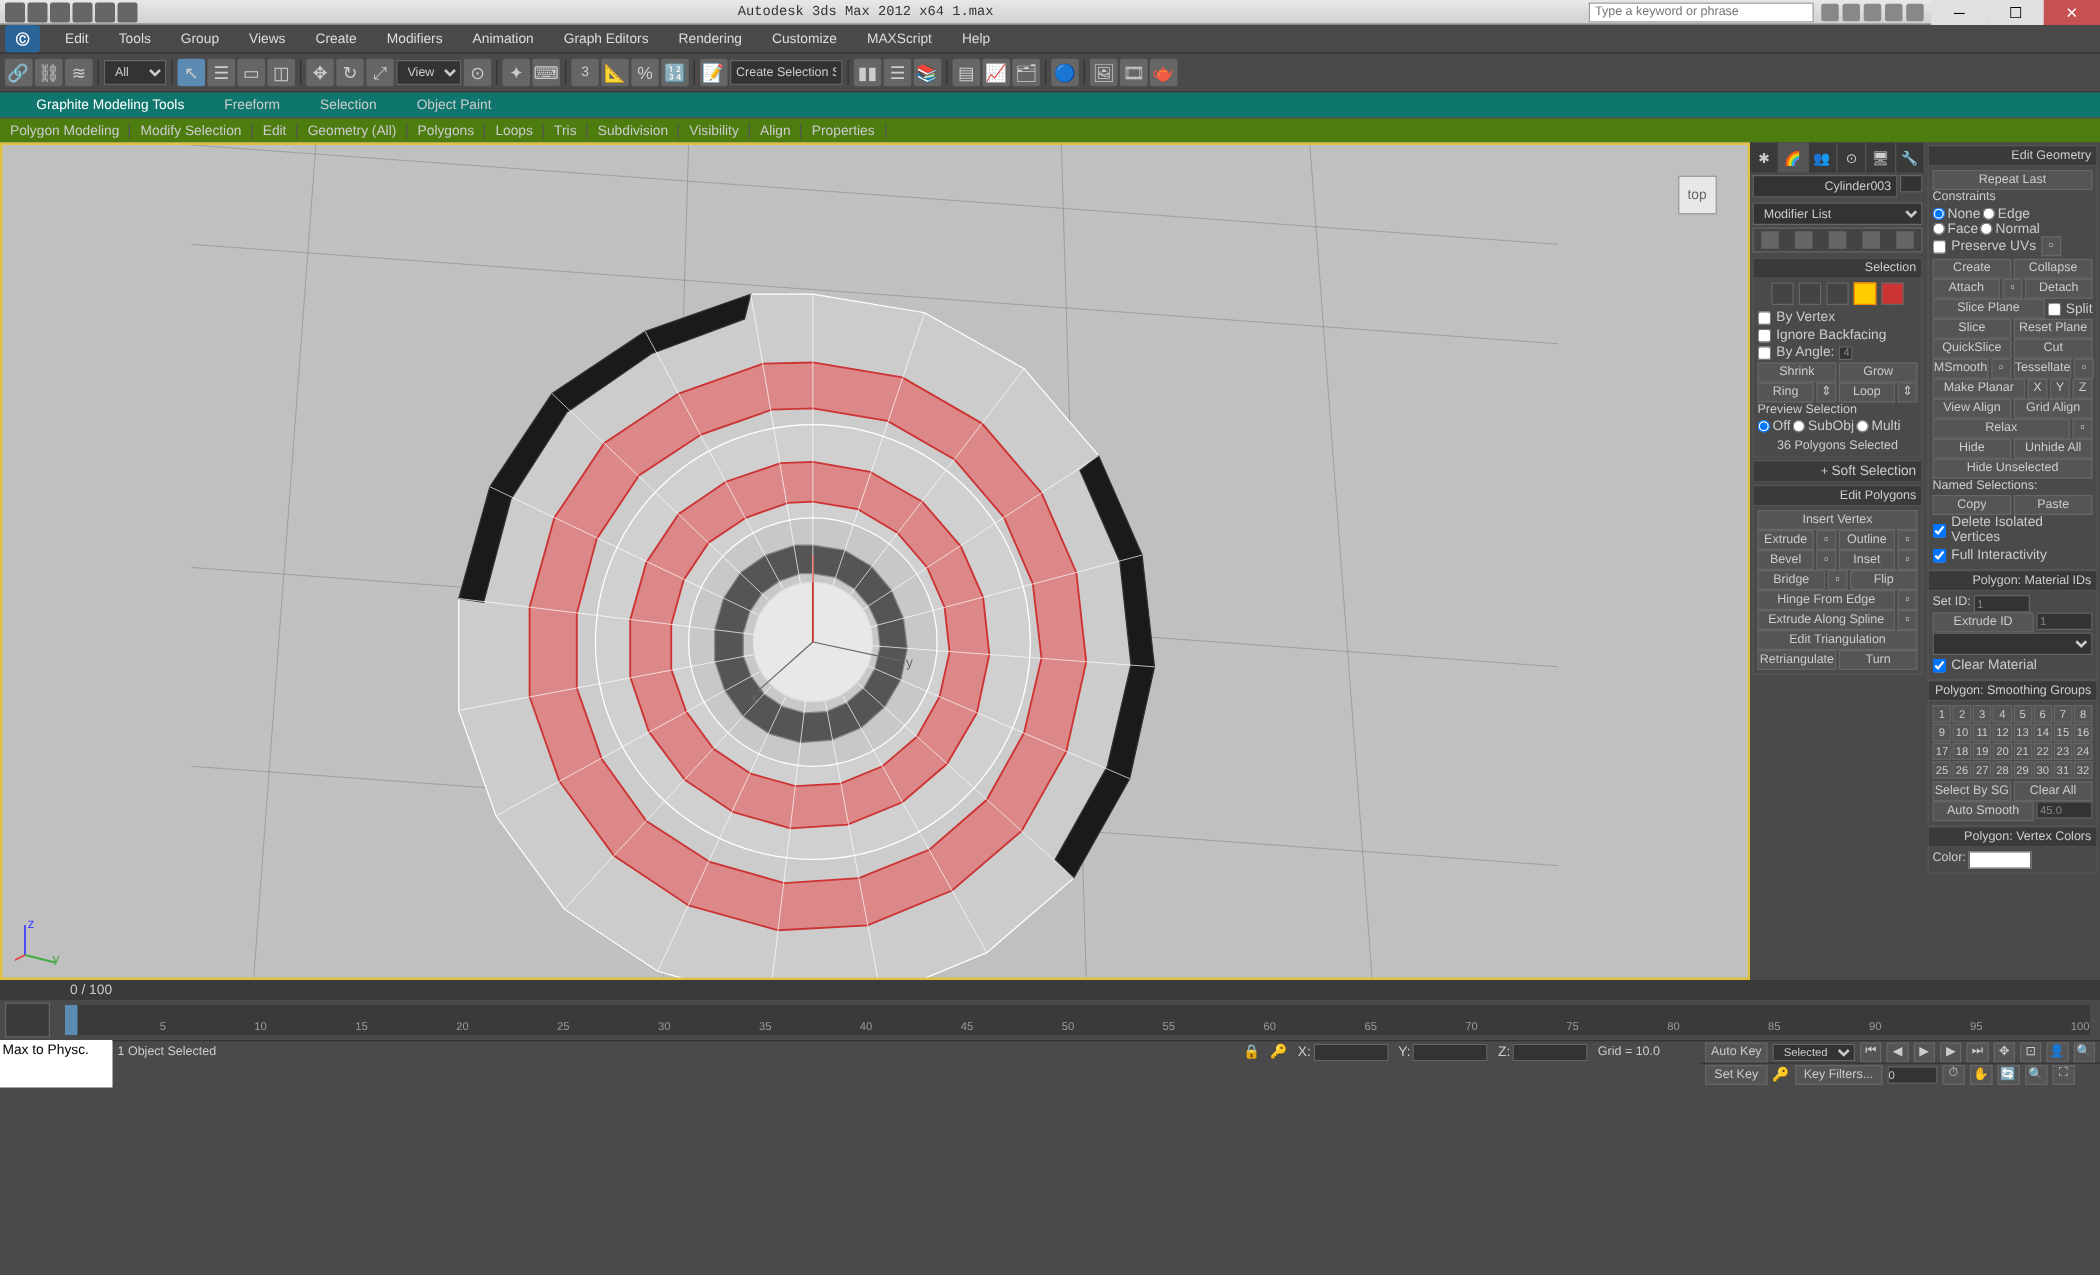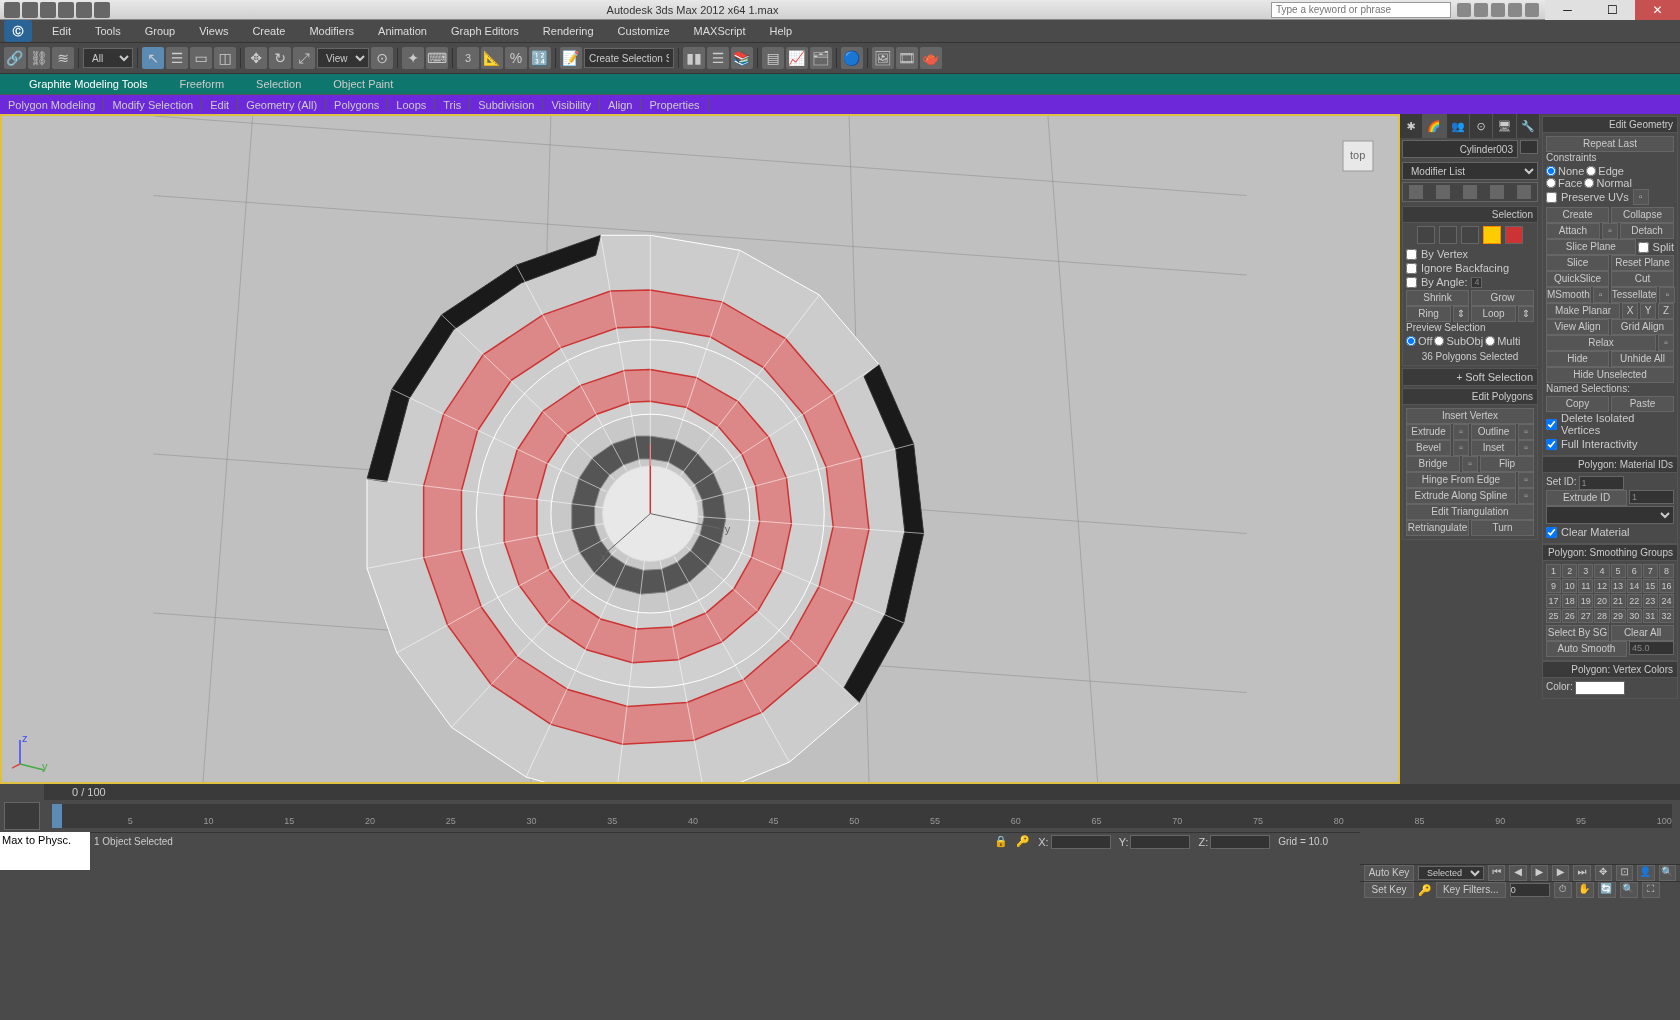--- a/index.html
+++ b/index.html
@@ -2,21 +2,21 @@
 <html><head>
 <meta charset="utf-8">
 <style>
 * { margin: 0; padding: 0; box-sizing: border-box; font-family: 'Segoe UI', Tahoma, sans-serif; font-size: 11px; user-select: none; }
 body { background: #4a4a4a; width: 1680px; height: 1020px; overflow: hidden; position: relative; }
 
 
 .titlebar { height: 20px; background: linear-gradient(#e8e8e8, #d0d0d0); display: flex; align-items: center; border-bottom: 1px solid #888; }
 .titlebar .qat { display: flex; gap: 2px; padding: 0 4px; }
 .titlebar .qat-icon { width: 16px; height: 16px; background: #666; border-radius: 2px; }
-.titlebar .title { flex: 1; text-align: center; color: #333; font-size: 11px; }
+.titlebar .title { flex: 1; text-align: center; color: #333; font-size: 11px; font-family: Liberation Mono, monospace; }
 .titlebar .search { width: 180px; height: 16px; background: #fff; border: 1px solid #999; font-size: 10px; padding: 0 4px; color: #888; }
 .titlebar .win-btns { display: flex; }
 .titlebar .win-btn { width: 45px; height: 20px; display: flex; align-items: center; justify-content: center; font-size: 12px; }
 .titlebar .win-btn.min { background: #e0e0e0; }
 .titlebar .win-btn.max { background: #e0e0e0; }
 .titlebar .win-btn.close { background: #c75050; color: #fff; }
 .titlebar .help-icons { display: flex; gap: 3px; padding: 0 6px; }
 .titlebar .help-icon { width: 14px; height: 14px; background: #888; border-radius: 2px; }
 
 
@@ -28,21 +28,21 @@
 .toolbar { height: 32px; background: #4a4a4a; display: flex; align-items: center; border-top: 1px solid #333; border-bottom: 1px solid #333; padding: 0 4px; gap: 2px; }
 .tb-icon { width: 22px; height: 22px; background: #666; border-radius: 2px; cursor: pointer; display: flex; align-items: center; justify-content: center; color: #ccc; font-size: 14px; }
 .tb-icon.active { background: #5b8ab3; }
 .tb-sep { width: 1px; height: 20px; background: #333; margin: 0 2px; }
 .tb-dropdown { height: 20px; background: #333; border: 1px solid #666; color: #ccc; padding: 0 4px; font-size: 10px; min-width: 50px; }
 
 
 .ribbon-tabs { height: 20px; background: #0f766e; display: flex; align-items: center; padding: 0 21px; gap: 16px; }
 .ribbon-tab { color: #ccc; cursor: pointer; padding: 0 8px; }
 .ribbon-tab.active { color: #fff; }
-.ribbon-tools { height: 20px; background: #6d28d9; display: flex; align-items: center; border-top: 1px solid #555; text-align: center; }
+.ribbon-tools { height: 20px; background: #4d7c0f; display: flex; align-items: center; border-top: 1px solid #555; text-align: center; }
 .ribbon-tool { color: #ccc; padding: 0 8px; cursor: pointer; border-right: 1px solid #555; }
 
 
 .main { display: flex; height: 670px; }
 .viewport { flex: 1; background: #c0c0c0; position: relative; border: 2px solid #e0c040; }
 .viewport svg { width: 100%; height: 100%; }
 .viewcube { position: absolute; top: 10px; right: 10px; width: 60px; height: 60px; }
 .axis-gizmo { position: absolute; bottom: 10px; left: 10px; width: 40px; height: 40px; }
 
 
@@ -74,37 +74,37 @@
 .radio-row input { width: 10px; height: 10px; }
 .sect-label { color: #ccc; font-size: 10px; margin-bottom: 2px; }
 .info-text { color: #ccc; font-size: 10px; text-align: center; margin-top: 4px; }
 
 
 .right-panel { width: 140px; background: #4a4a4a; padding: 2px; overflow-y: auto; }
 .sg-grid { display: grid; grid-template-columns: repeat(8, 1fr); gap: 1px; }
 .sg-btn { height: 14px; background: #555; border: 1px solid #666; color: #ccc; font-size: 9px; text-align: center; line-height: 12px; cursor: pointer; }
 
 
-.frame-info { height: 16px; background: #3a3a3a; color: #ccc; font-size: 10px; padding: 0 28px; display: flex; align-items: center; margin-left: 44px; }
+.frame-info { height: 16px; background: #3a3a3a; color: #ccc; font-size: 10px; padding: 0 56px; display: flex; align-items: center; }
 .timeline-area { height: 32px; background: #4a4a4a; display: flex; align-items: center; }
 .timeline-btn { width: 36px; height: 28px; background: #3a3a3a; border: 1px solid #666; margin: 0 4px; }
 .timeline { flex: 1; height: 24px; background: #3a3a3a; position: relative; margin: 0 8px; }
 .timeline-marker { position: absolute; top: 0; left: 0; width: 10px; height: 24px; background: #5b8ab3; }
 .timeline-ticks { display: flex; justify-content: space-between; padding: 12px 0 0 0; }
 .tl-tick { color: #999; font-size: 9px; }
 
 
 .statusbar { height: 38px; background: #4a4a4a; display: flex; }
 .status-left { width: 90px; background: #fff; font-size: 9px; padding: 2px; }
 .status-mid { flex: 1; display: flex; flex-direction: column; }
 .status-row { height: 18px; display: flex; align-items: center; border-top: 1px solid #333; padding: 0 4px; gap: 8px; }
 .status-text { color: #ccc; font-size: 10px; }
 .coord { display: flex; align-items: center; gap: 2px; color: #ccc; font-size: 10px; }
 .coord-input { width: 60px; height: 14px; background: #333; border: 1px solid #666; color: #ccc; font-size: 9px; }
-.status-right { width: 320px; display: flex; flex-direction: column; margin-top: 32px; }
+.status-right { width: 320px; display: flex; flex-direction: column; }
 .anim-row { display: flex; align-items: center; gap: 4px; height: 18px; padding: 0 4px; border-top: 1px solid #333; }
 .anim-btn { width: 18px; height: 16px; background: #555; border: 1px solid #666; color: #ccc; font-size: 10px; text-align: center; cursor: pointer; }
 .anim-dd { height: 14px; background: #333; border: 1px solid #666; color: #ccc; font-size: 9px; padding: 0 4px; }
 
 .color-swatch { width: 18px; height: 14px; background: #e8b878; border: 1px solid #666; }
 .color-swatch.wide { width: 50px; }
 </style>
 </head>
 <body>
 

